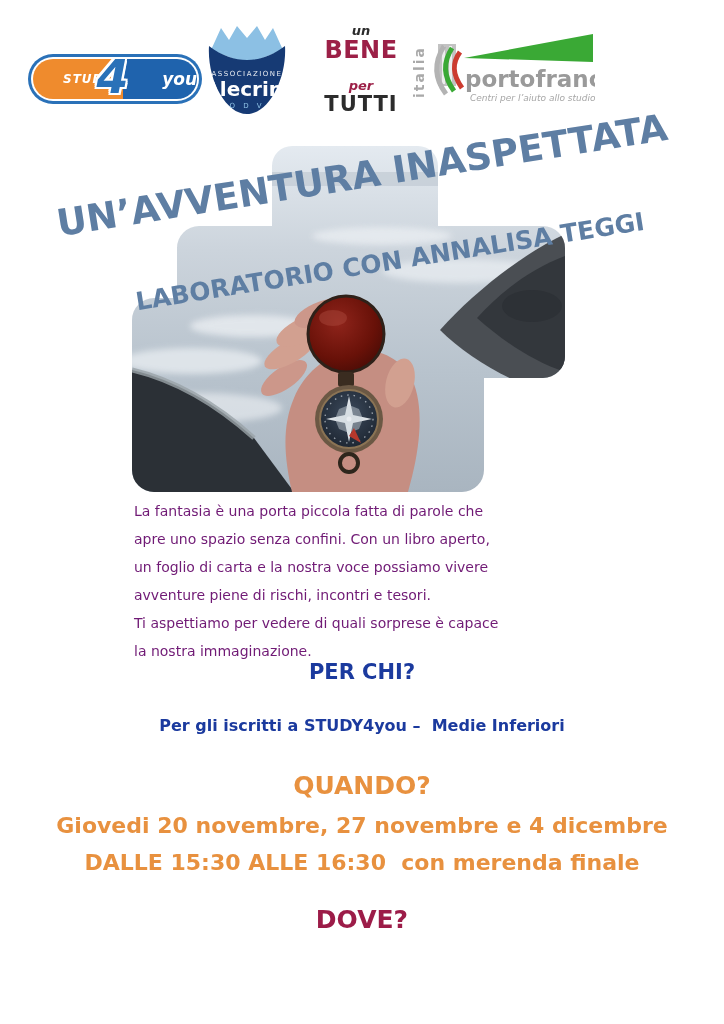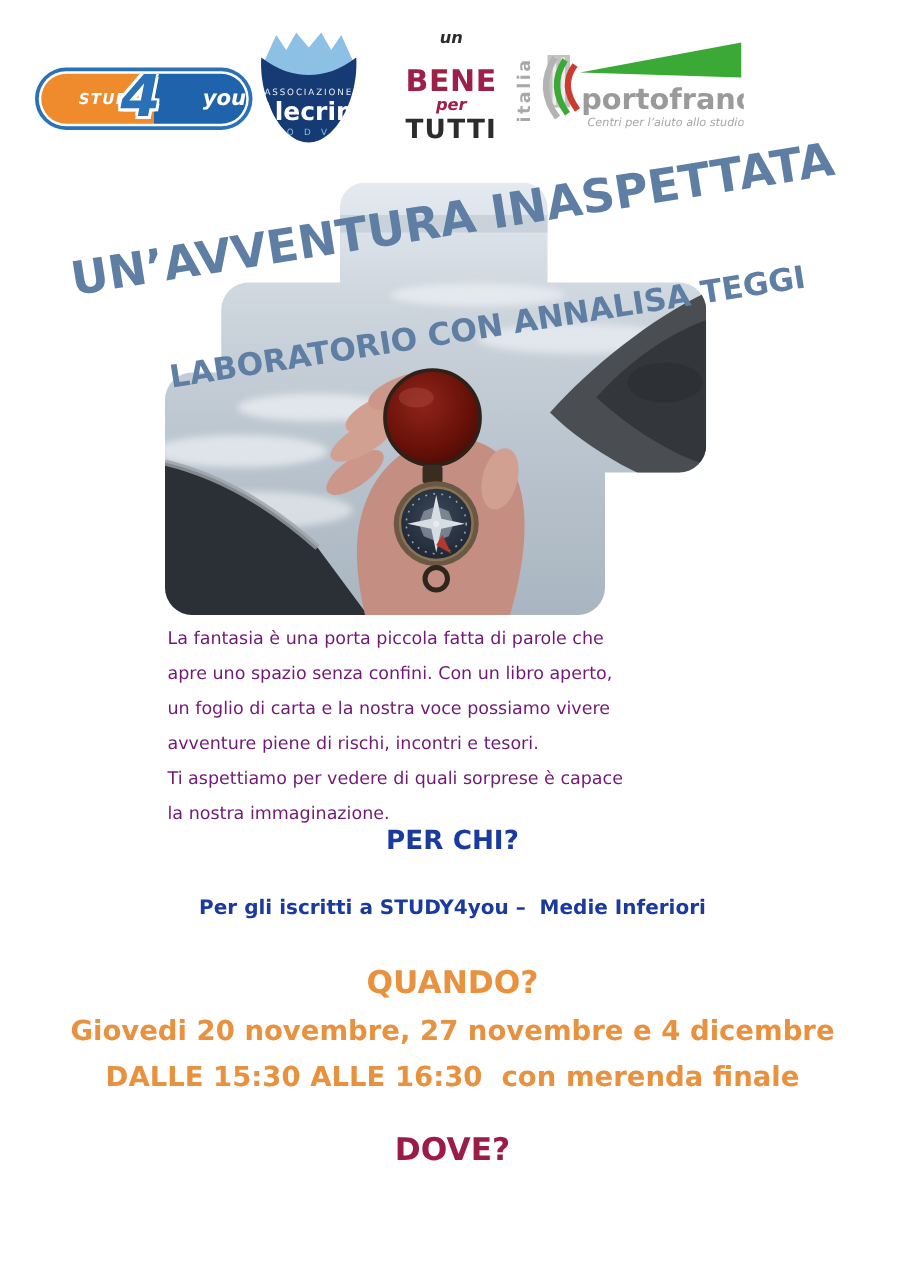--- a/index.html
+++ b/index.html
@@ -18,22 +18,22 @@
   .s4y-you   { color:#fff; font-style:italic; font-weight:800; font-size:17px; margin-left:auto; }
   .s4y-4     { position:absolute; left:50%; top:50%; transform:translate(-58%,-54%); font-size:46px; font-weight:800;
                font-style:italic; color:#2a71b8;
                text-shadow:-2px 0 #fff,2px 0 #fff,0 -2px #fff,0 2px #fff,-2px -2px #fff,2px 2px #fff,-2px 2px #fff,2px -2px #fff; }
   
   .alecrim     { left:197px; top:22px; }
   .portofranco { left:410px; top:30px; }
   
   .bene { left:316px; top:24px; width:90px; text-align:center; line-height:1; }
   .bene .un    { font-size:13px; font-style:italic; font-weight:700; color:#2c2c2c; }
-  .bene .bene  { font-size:24px; font-weight:800; color:#9c2047; letter-spacing:.5px; margin-top:16px; }
-  .bene .per   { font-size:13px; font-style:italic; font-weight:700; color:#9c2047; margin-top:1px; }
+  .bene .bene  { font-size:24px; font-weight:800; color:#9c2047; letter-spacing:.5px; margin-top:1px; }
+  .bene .per   { font-size:13px; font-style:italic; font-weight:700; color:#9c2047; margin-top:17px; }
   .bene .tutti { font-size:21px; font-weight:800; color:#2c2c2c; letter-spacing:1px; margin-top:2px;text-align:center; }
 
   
   .title1 { position:absolute; left:28px; top:154px; width:668px; text-align:center; font-size:37px; font-weight:800;
             color:#5E7EA3; transform:rotate(-9deg); z-index:5; }
   .title2 { position:absolute; left:88px; top:247px; width:604px; text-align:center; font-size:25px; font-weight:800;
             color:#5E7EA3; transform:rotate(-9deg); z-index:5; }
 
   
   .photo { position:absolute; left:132px; top:146px; z-index:1; }

